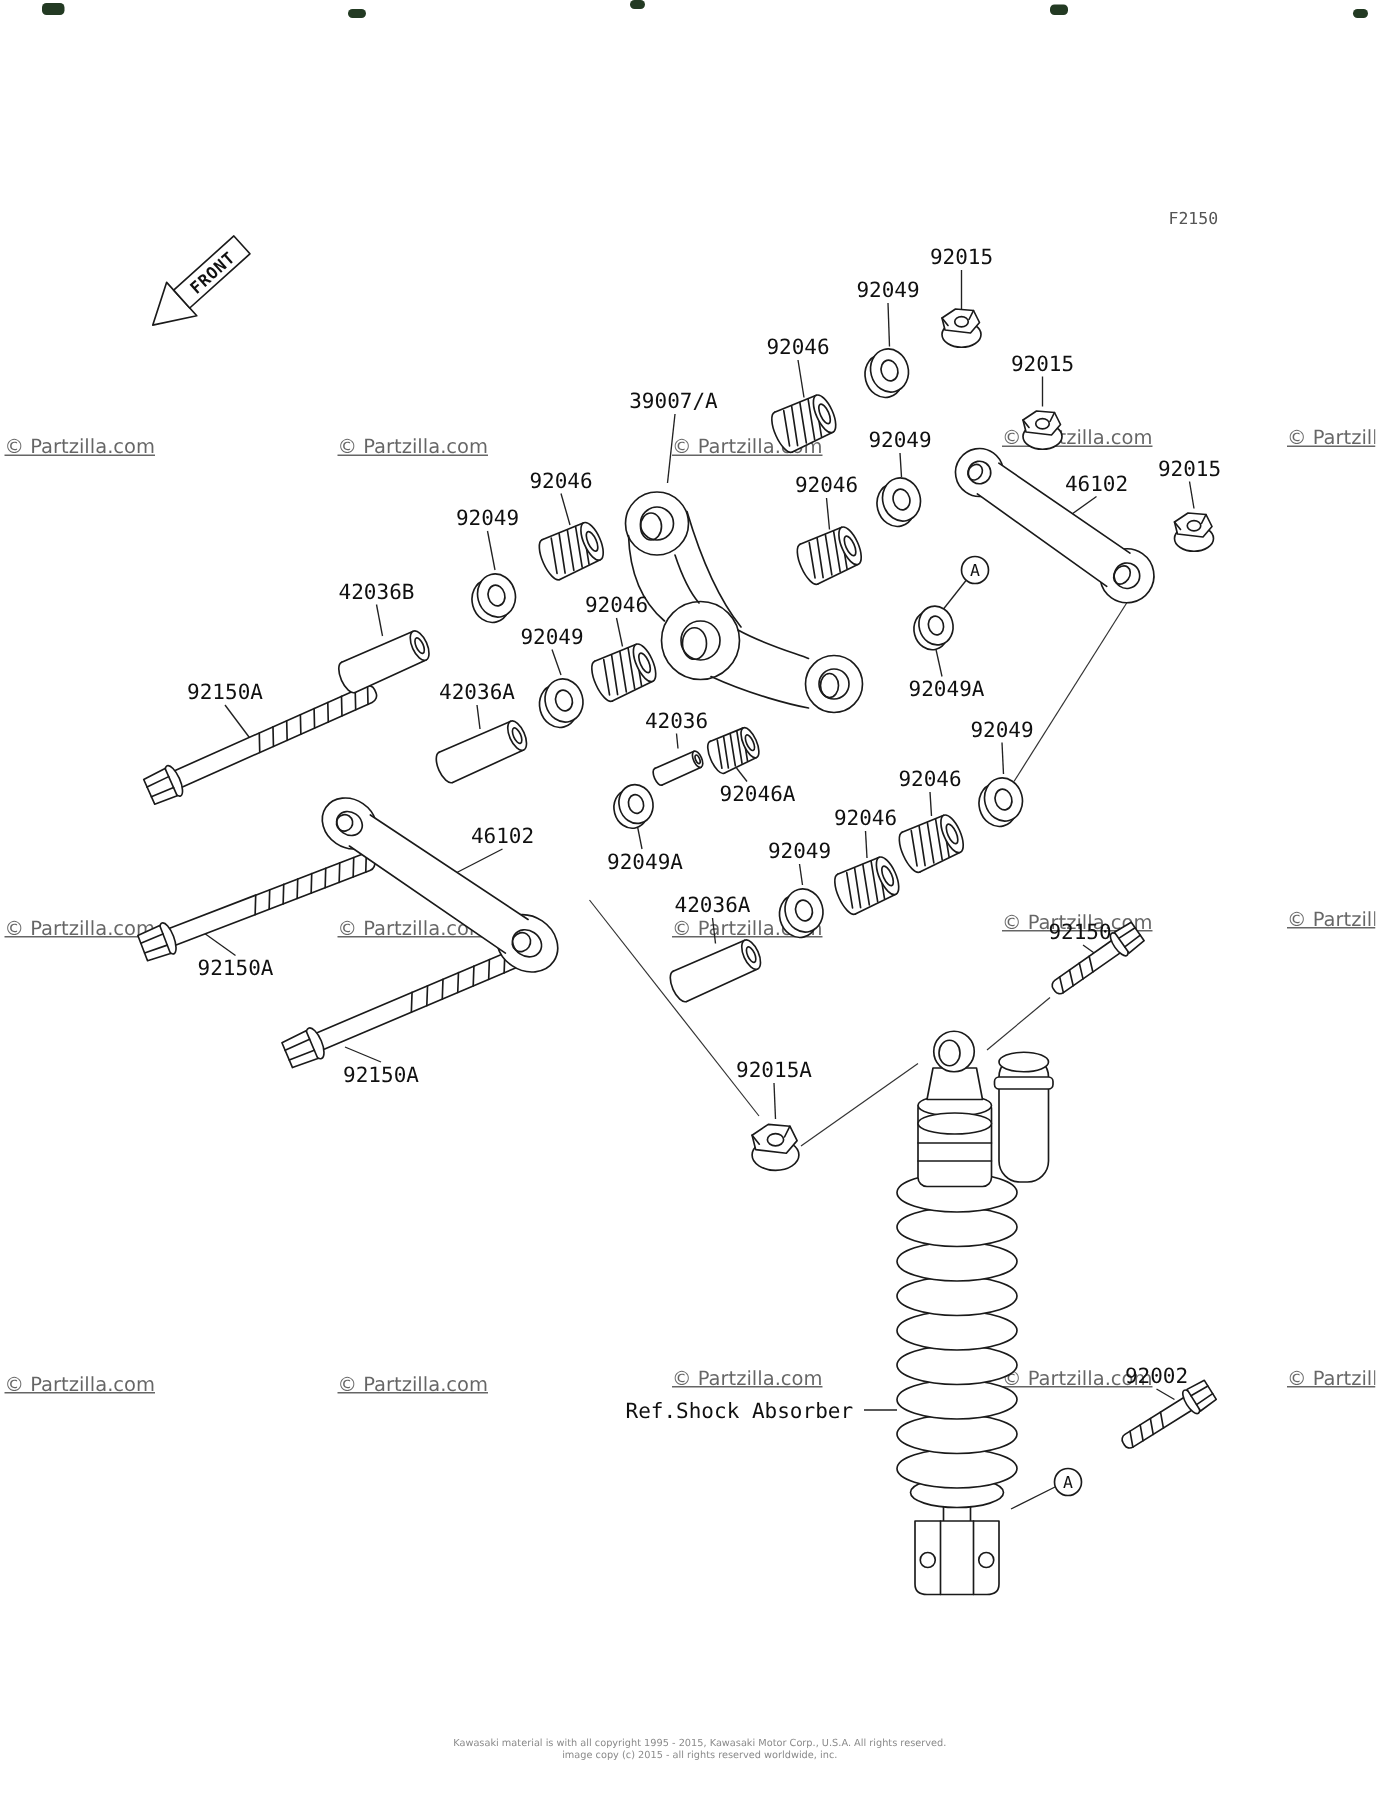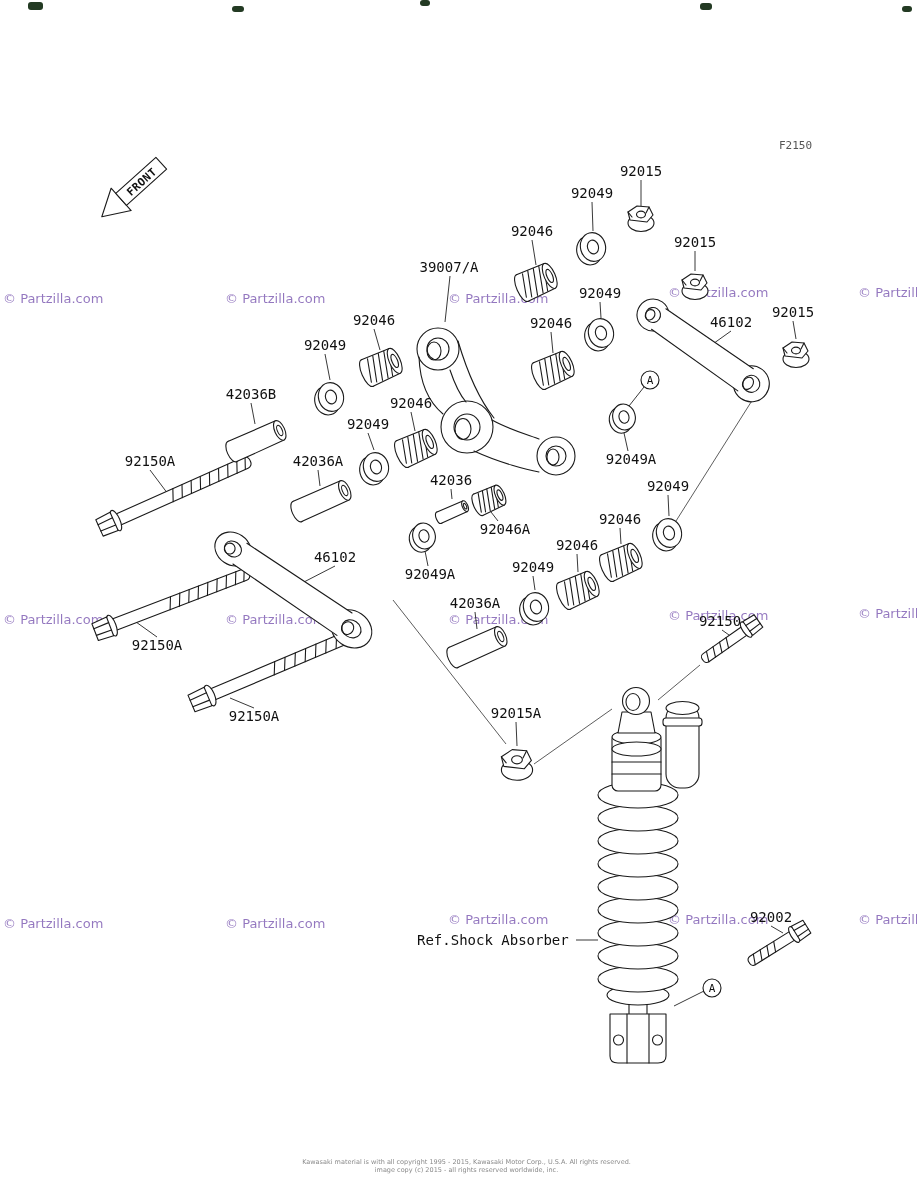--- a/index.html
+++ b/index.html
@@ -1,19 +1,19 @@
 <!DOCTYPE html>
 <html><head>
 <meta charset="utf-8">
 <style>
   html,body{margin:0;padding:0;background:#ffffff;}
   .stage{position:relative;width:917px;height:1200px;background:#fff;overflow:hidden;
          font-family:"DejaVu Sans Mono","Liberation Mono",monospace;}
-  .watermark{position:absolute;color:#4c1d95;opacity:.6;font:13px "DejaVu Sans","Liberation Sans",sans-serif;
-             white-space:nowrap;pointer-events:none;}
+  .watermark{position:absolute;color:#000000;opacity:.6;font:13px "DejaVu Sans","Liberation Sans",sans-serif;
+             white-space:nowrap;pointer-events:none;text-decoration:underline;}
   .blob{position:absolute;background:#233a23;border-radius:3px;}
   .footer{position:absolute;left:0;right:0;top:1158px;text-align:center;color:#8a8a8a;
           font:6.5px/8px "DejaVu Sans","Liberation Sans",sans-serif;padding-left:16px;}
   svg.diagram{position:absolute;left:0;top:0;}
   svg.diagram *{vector-effect:non-scaling-stroke;}
   .art{stroke:#1a1a1a;fill:none;stroke-width:1.1;stroke-linecap:round;stroke-linejoin:round;}
   .fillw{fill:#ffffff;}
   .leader{stroke:#222;stroke-width:.9;fill:none;}
   .axis{stroke:#333;stroke-width:.8;fill:none;}
   text.part{font-family:"DejaVu Sans Mono","Liberation Mono",monospace;font-size:14px;fill:#101010;}

